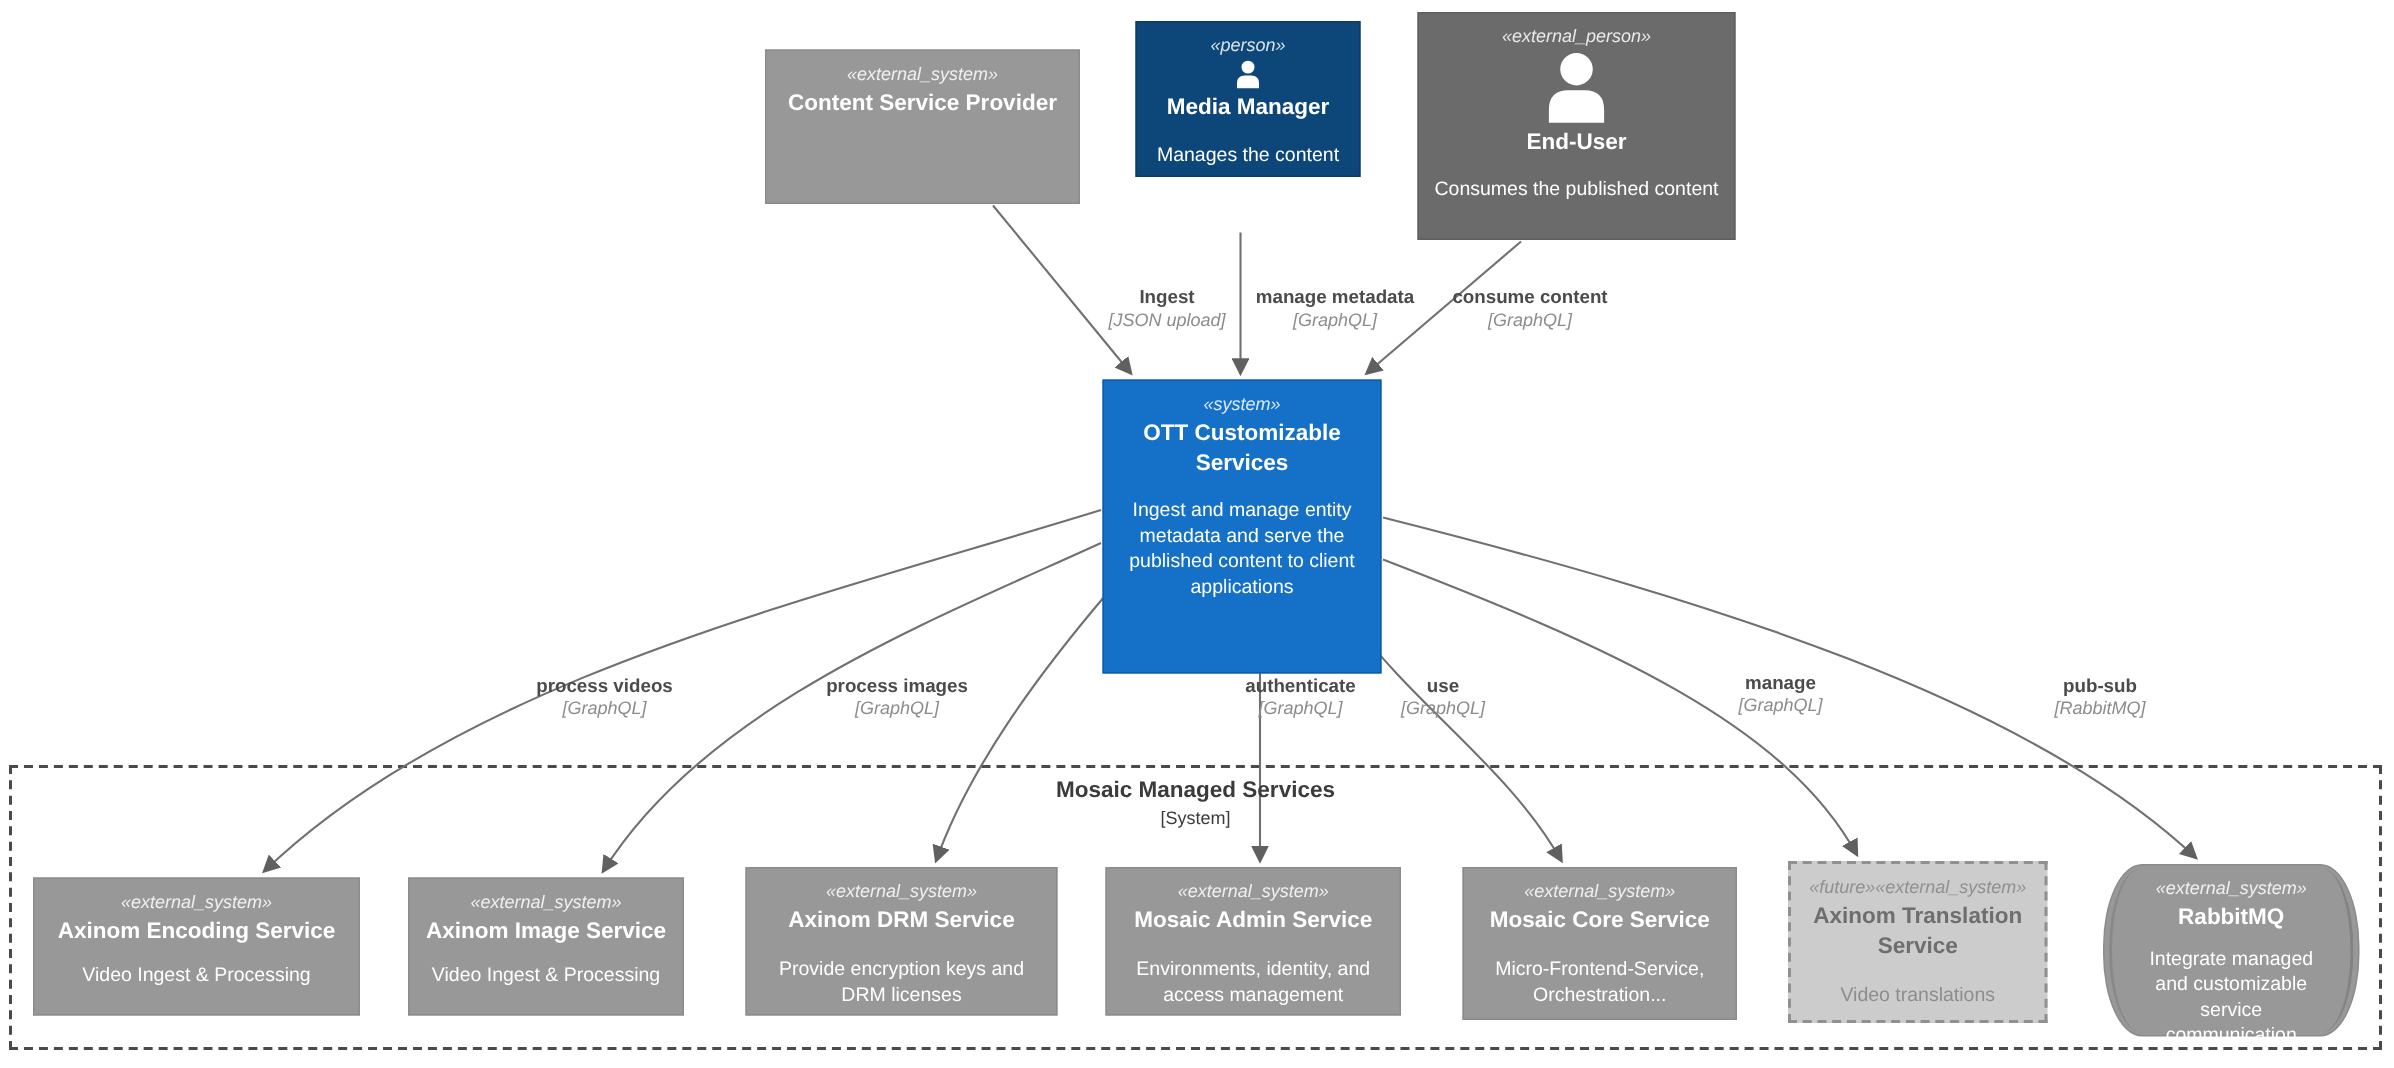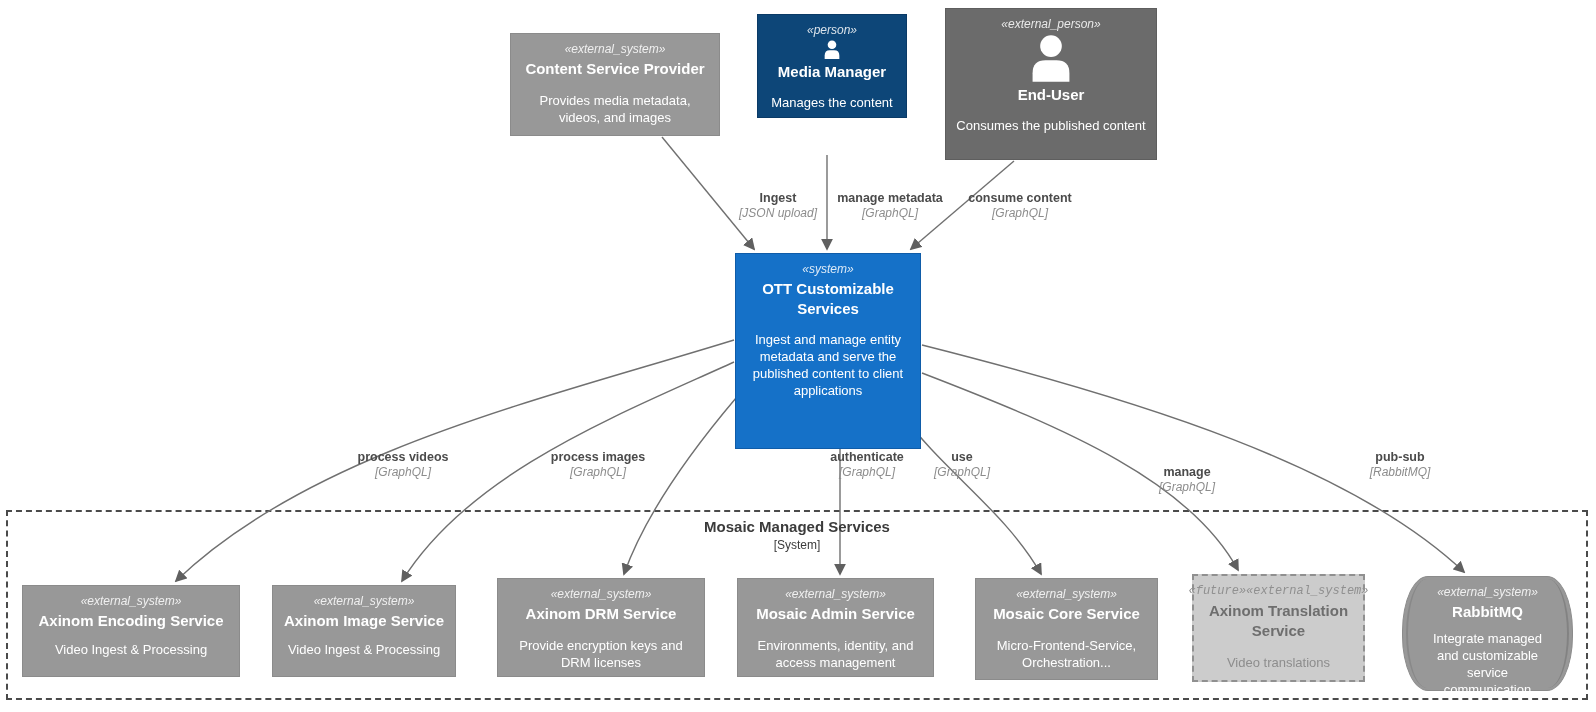--- a/index.html
+++ b/index.html
@@ -27,21 +27,21 @@
     align-items:center;text-align:center;color:#fff;z-index:3;padding:8px 8px 6px;}
   .node .stereo{font-size:12px;font-style:italic;color:rgba(255,255,255,0.85);line-height:15px;}
   .node .title{font-size:15px;font-weight:bold;line-height:20px;margin-top:2px;}
   .node .desc{font-size:13px;line-height:17px;margin-top:13px;}
 
   .ext-sys{background:var(--ext-sys);border:1px solid var(--ext-sys-border);}
   .person{background:var(--person);border:1px solid var(--person-border);}
   .ext-person{background:var(--ext-person);border:1px solid var(--ext-person-border);}
   .system{background:var(--system);border:1px solid var(--system-border);}
   .future{background:var(--future-bg);border:2px dashed #909090;color:var(--future-text);}
-  .future .stereo{color:#909090;font-family:Liberation Mono, monospace;}
+  .future .stereo{color:#909090;}
   .future .title{color:var(--future-title);}
   .future .desc{color:#8D8D8D;}
 
   .queue{background:var(--ext-sys);border:1px solid var(--ext-sys-border);
     border-radius:26px/55px;padding-left:24px;padding-right:24px;}
   .queue::before,.queue::after{content:"";position:absolute;top:2px;bottom:2px;width:40px;
     border-radius:50%;pointer-events:none;}
   .queue::before{right:3px;border-right:2px solid rgba(0,0,0,0.14);}
   .queue::after{left:3px;border-left:2px solid rgba(0,0,0,0.10);}
 
@@ -69,21 +69,21 @@
   .edge-label .e-name{font-size:12.5px;font-weight:bold;color:var(--label);line-height:15px;}
   .edge-label .e-tech{font-size:12px;font-style:italic;color:var(--tech);line-height:15px;}
   #l-ingest{left:778px;top:191px;}
   #l-meta{left:890px;top:191px;}
   #l-consume{left:1020px;top:191px;}
   #l-videos{left:403px;top:450px;}
   #l-images{left:598px;top:450px;}
   #l-drm{left:748px;top:443px;width:176px;}
   #l-auth{left:867px;top:450px;}
   #l-use{left:962px;top:450px;}
-  #l-manage{left:1187px;top:465px;}
+  #l-manage{left:1187px;top:448px;}
   #l-pubsub{left:1400px;top:450px;}
 </style>
 </head>
 <body>
 
 <div class="canvas">
 
   <svg class="edges" width="1596" height="712">
     <defs>
       <marker id="arr" viewBox="0 0 10 10" refX="8.5" refY="5" markerWidth="8.5" markerHeight="8.5" orient="auto-start-reverse">
@@ -104,21 +104,20 @@
     </g>
   </svg>
 
   <div class="boundary"></div>
   <div class="b-title">Mosaic Managed Services</div>
   <div class="b-sub">[System]</div>
 
   <div class="node ext-sys" id="n-csp">
     <div class="stereo">«external_system»</div>
     <div class="title">Content Service Provider</div>
-    <div class="desc">Provides media metadata, videos, and images</div>
   </div>
 
   <div class="node person" id="n-mm">
     <div class="stereo">«person»</div>
     <svg class="person-icon" viewBox="0 0 48 44">
       <circle cx="24" cy="11" r="10" fill="#fff"></circle>
       <path d="M7 44 L7 36 Q7 24 19 24 L29 24 Q41 24 41 36 L41 44 Z" fill="#fff"></path>
     </svg>
     <div class="title">Media Manager</div>
     <div class="desc">Manages the content</div>

